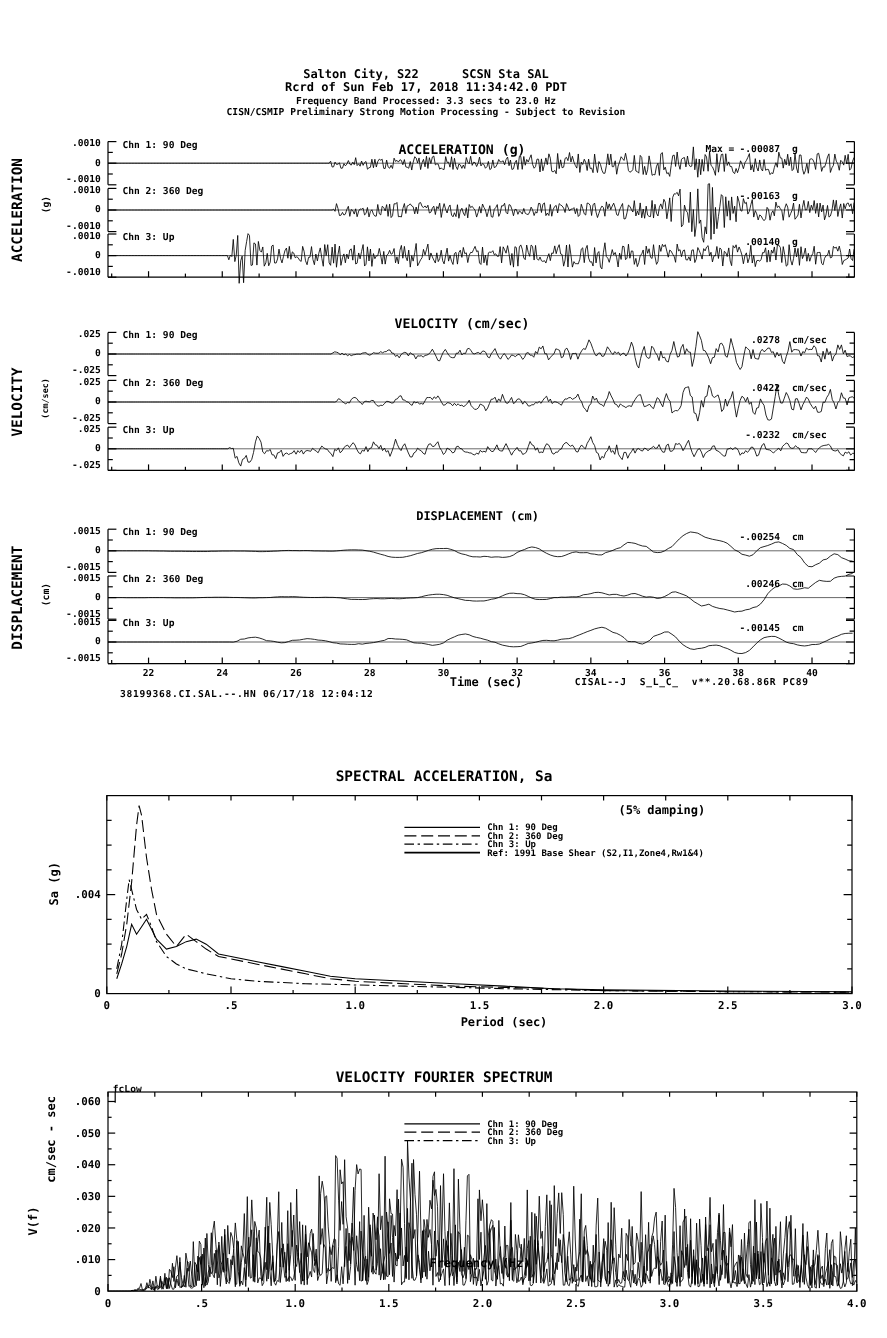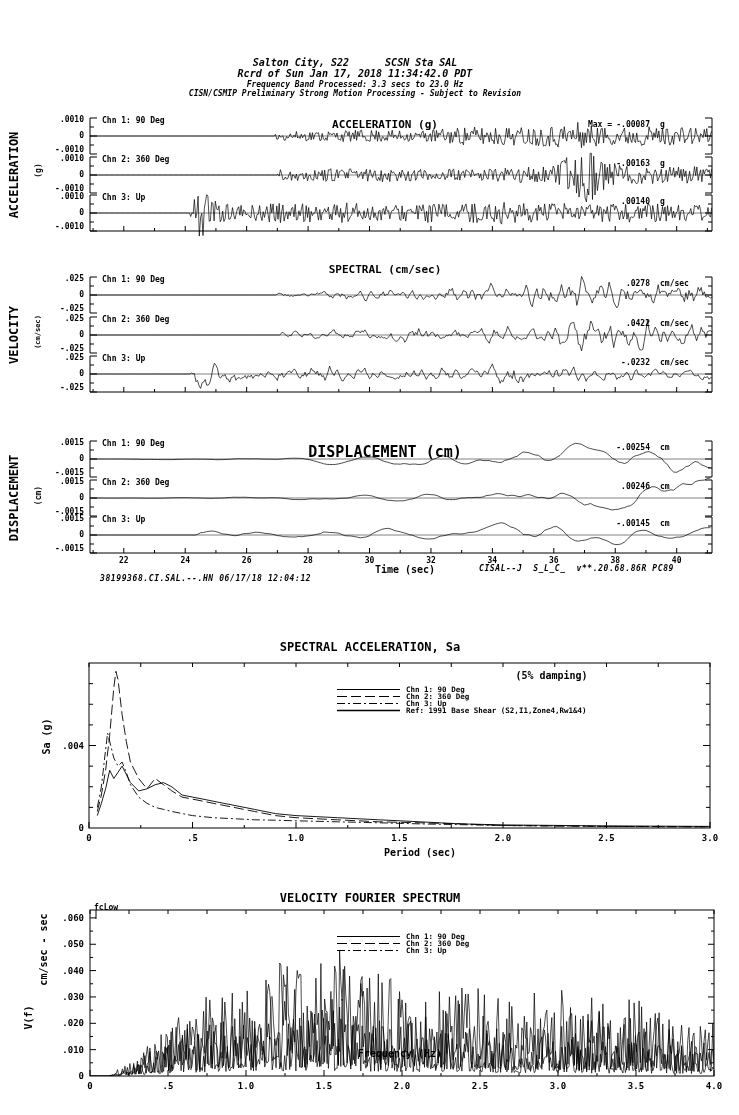--- a/index.html
+++ b/index.html
@@ -1,36 +1,36 @@
 <!DOCTYPE html>
 <html><head>
 <meta charset="utf-8">
 <style>
   html,body{margin:0;padding:0;}
   body{width:739px;height:1115px;position:relative;background:#ffffff;color:#000;
        font-family:"DejaVu Sans Mono","Liberation Mono",monospace;font-weight:bold;overflow:hidden;}
   .abs{position:absolute;}
   .center{text-align:center;}
   .right{text-align:center;}
-  .pre{white-space:pre;font-style:italic;}
+  .pre{white-space:pre;}
   .vlab{position:absolute;transform:rotate(-90deg);transform-origin:center;white-space:nowrap;text-align:center;}
   svg{position:absolute;left:0;top:0;}
   svg text{font-family:"DejaVu Sans Mono","Liberation Mono",monospace;font-weight:bold;fill:#000;}
 </style>
 </head>
 <body>
 
 <div class="abs center pre" style="left:0px;top:57px;width:710px;font-size:10px;">Salton City, S22      SCSN Sta SAL</div>
-<div class="abs center pre" style="left:0px;top:68px;width:710px;font-size:10px;">Rcrd of Sun Jan 17, 2018 11:34:42.0 PDT</div>
+<div class="abs center pre" style="left:0px;top:68px;width:710px;font-size:10px;">Rcrd of Sun Feb 17, 2018 11:34:42.0 PDT</div>
 <div class="abs center pre" style="left:0px;top:80px;width:710px;font-size:8px;">Frequency Band Processed: 3.3 secs to 23.0 Hz</div>
 <div class="abs center pre" style="left:0px;top:89px;width:710px;font-size:8px;">CISN/CSMIP Preliminary Strong Motion Processing - Subject to Revision</div>
 
 <div class="abs center" style="left:85px;top:106px;width:600px;font-size:11px;margin-top:12px;">ACCELERATION (g)</div>
-<div class="abs center" style="left:85px;top:263px;width:600px;font-size:11px;">SPECTRAL (cm/sec)</div>
-<div class="abs center" style="left:85px;top:425px;width:600px;font-size:15px;margin-top:18px;">DISPLACEMENT (cm)</div>
+<div class="abs center" style="left:85px;top:263px;width:600px;font-size:11px;">VELOCITY (cm/sec)</div>
+<div class="abs center" style="left:98px;top:425px;width:600px;font-size:10px;">DISPLACEMENT (cm)</div>
 
 <div class="vlab" style="left:-66px;top:168px;width:160px;font-size:12px;">ACCELERATION</div>
 <div class="vlab" style="left:8px;top:166px;width:60px;font-size:8px;">(g)</div>
 <div class="vlab" style="left:-66px;top:328px;width:160px;font-size:12px;">VELOCITY</div>
 <div class="vlab" style="left:8px;top:328px;width:60px;font-size:7px;">(cm/sec)</div>
 <div class="vlab" style="left:-66px;top:491px;width:160px;font-size:12px;">DISPLACEMENT</div>
 <div class="vlab" style="left:8px;top:491px;width:60px;font-size:8px;">(cm)</div>
 
 <div class="abs center" style="left:90px;top:564px;width:630px;font-size:10px;">Time (sec)</div>
 <div class="abs pre" style="left:100px;top:574px;font-size:8px;letter-spacing:0.6px;text-align:center;">38199368.CI.SAL.--.HN 06/17/18 12:04:12</div>

